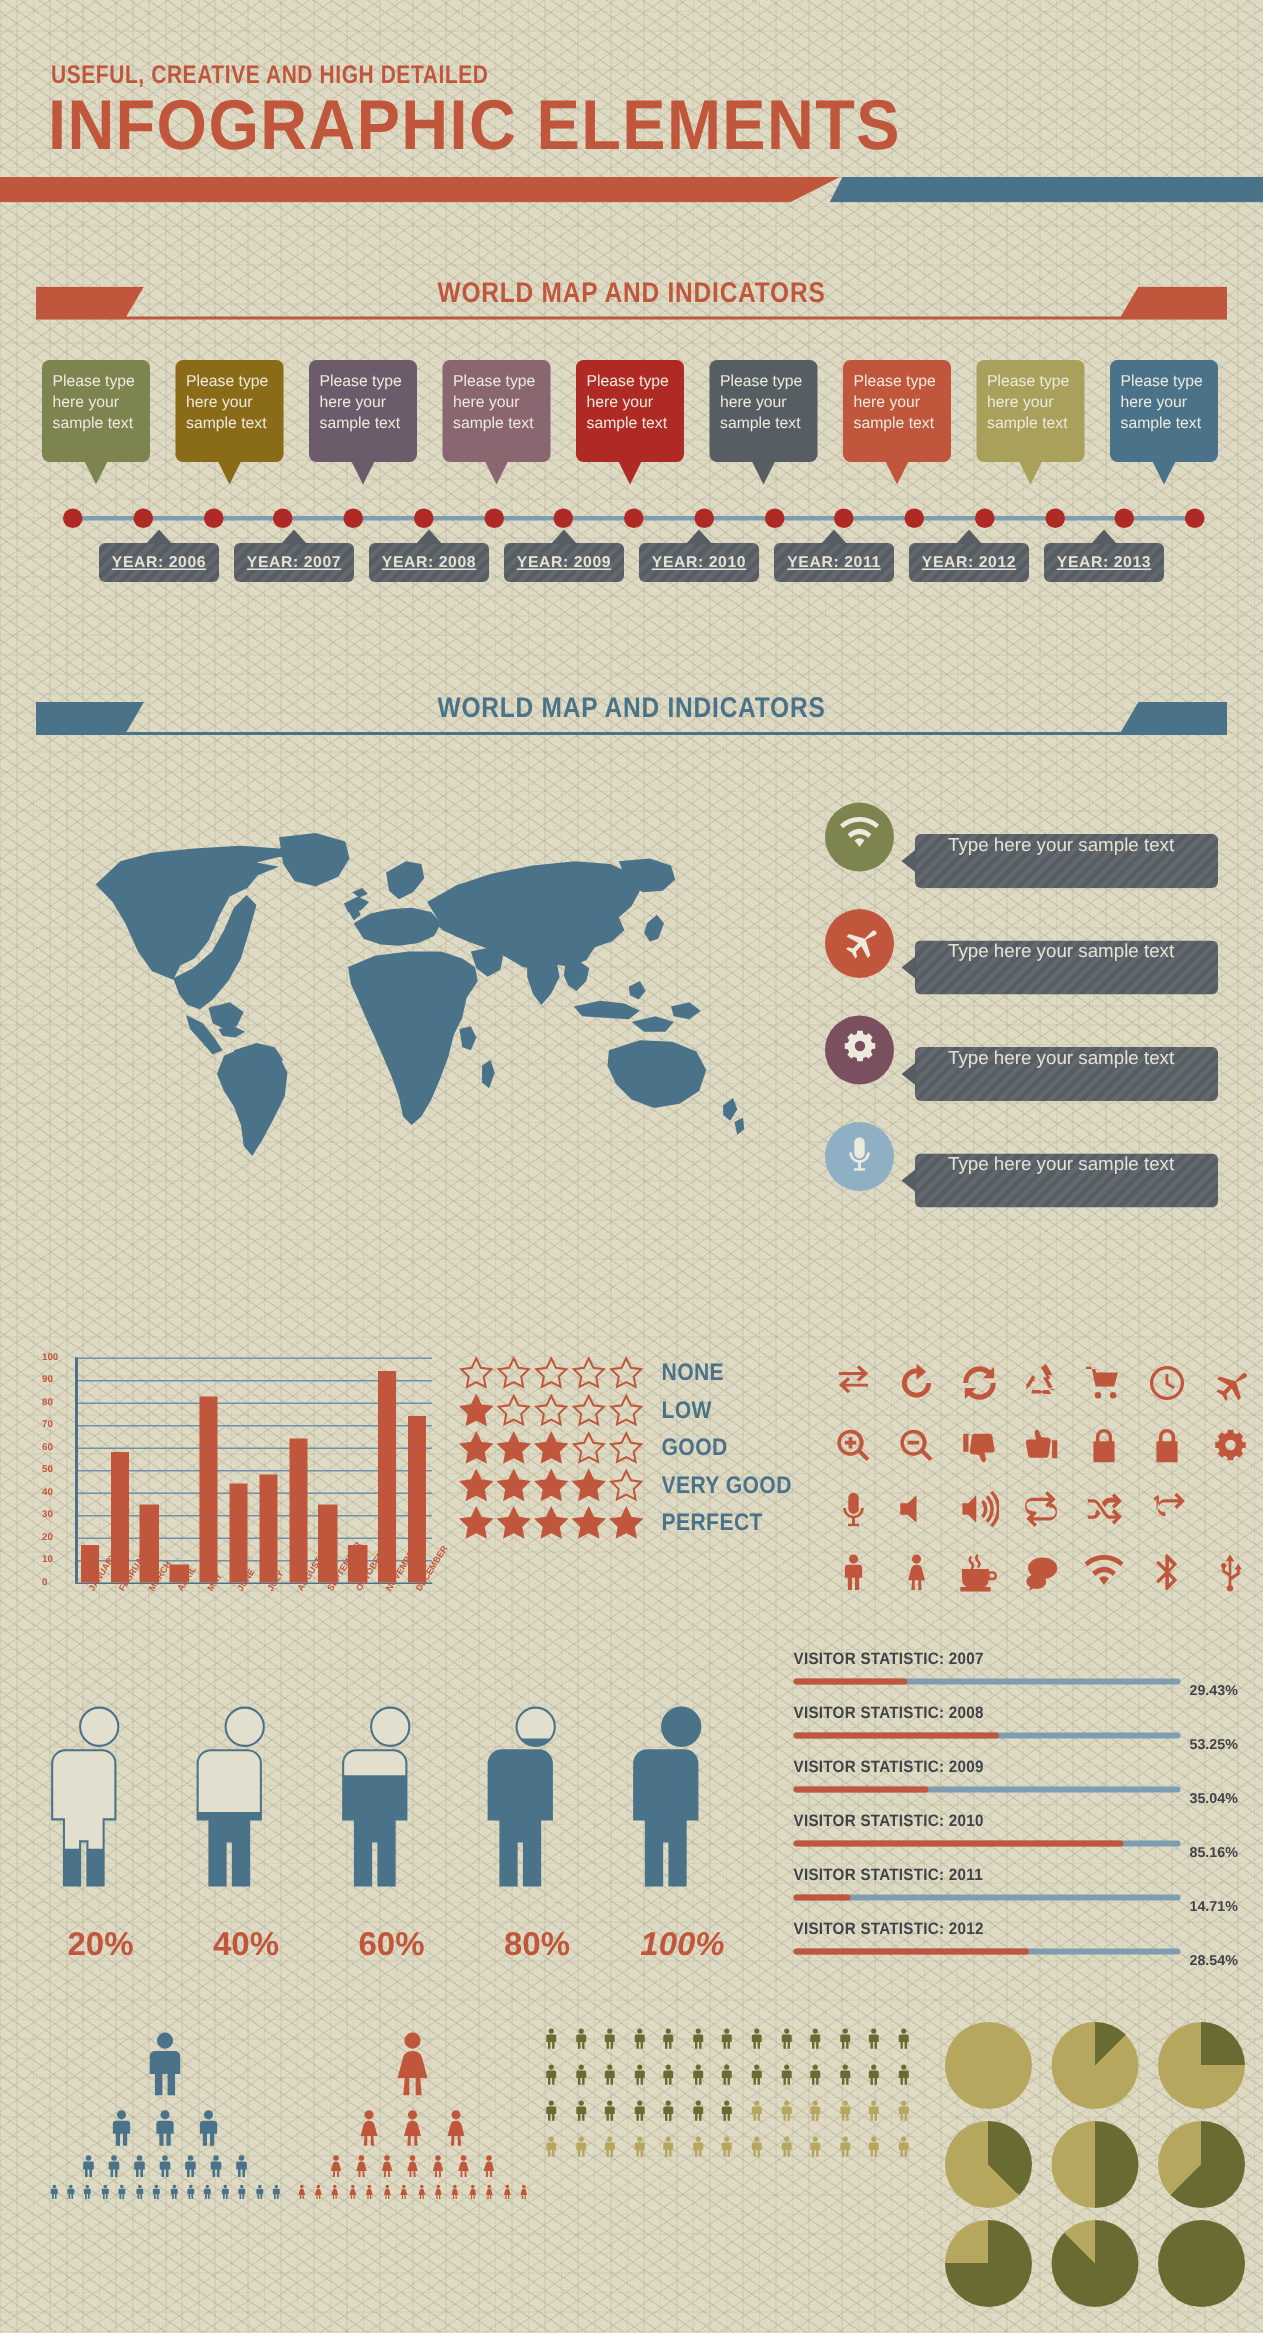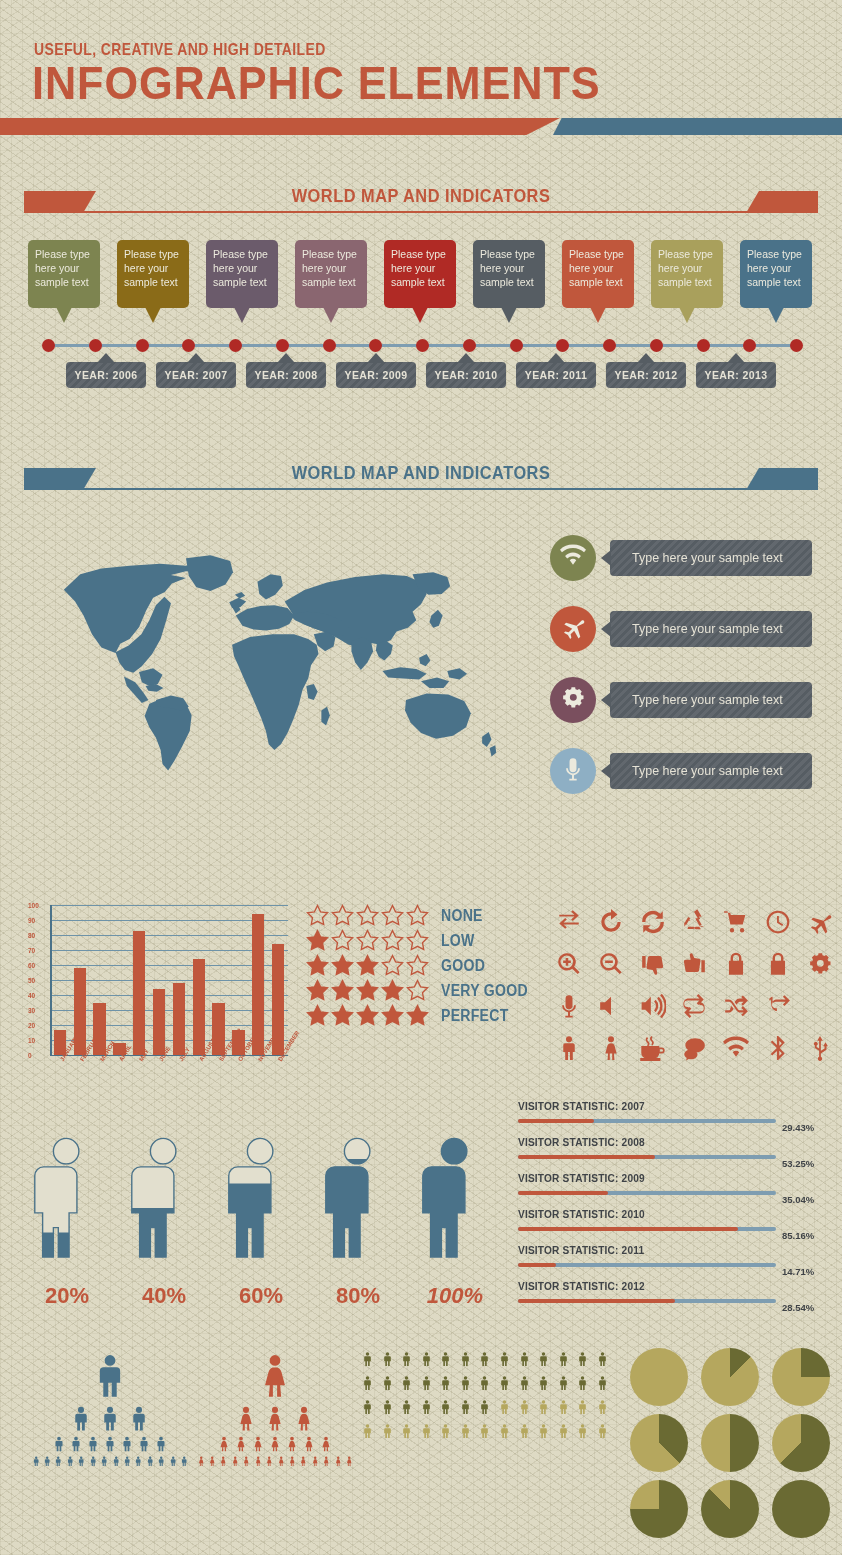--- a/index.html
+++ b/index.html
@@ -59,33 +59,33 @@
   #timeline { position:absolute; left:0; top:240px; width:842px; height:160px; }
   .tt-box { position:absolute; width:72px; height:68px; border-radius:5px; }
   .tt-box .txt { color:#eceadd; font-size:10.5px; line-height:14px; padding:7px 7px 0 7px; }
   .tt-tail { position:absolute; left:28px; top:67px; width:16px; height:16px;
       clip-path: polygon(0 0, 100% 0, 50% 100%); }
   .tl-line { position:absolute; left:45px; top:104px; width:752px; height:3px; background:#7e9db1; }
   .tl-dot { position:absolute; top:99px; width:13px; height:13px; border-radius:50%; background:#b02a25; }
   .yr-tag { position:absolute; top:122px; width:80px; height:26px; border-radius:4px;
      background:#565d63; color:#e6e3d6; font-size:10.5px; font-weight:bold; letter-spacing:.4px;
      display:flex; align-items:center; justify-content:center;
-     background-image: repeating-linear-gradient(-45deg, rgba(255,255,255,.07) 0 3px, transparent 3px 6px); }
+     background-image: repeating-linear-gradient(-45deg, rgba(255,255,255,.07) 0 3px, transparent 3px 6px); text-decoration: underline; }
   .yr-tag::before { content:""; position:absolute; left:31px; top:-9px; width:18px; height:10px;
      background:#565d63; clip-path: polygon(50% 0, 100% 100%, 0 100%); }
 
   
   #worldmap { position:absolute; left:45px; top:525px; width:470px; height:275px; }
   #worldmap svg { width:100%; height:100%; display:block; }
   .callout { position:absolute; height:46px; }
   .callout .circ { position:absolute; left:0; top:0; width:46px; height:46px; border-radius:50%;
      display:flex; align-items:center; justify-content:center; }
   .callout .circ svg { width:26px; height:26px; fill:#eceadd; }
-  .callout .bub { position:absolute; left:60px; top:5px; width:202px; height:36px; border-radius:4px;
-     background:#565d63; color:#e6e3d6; font-size:12.5px; display:flex; align-items:center;
+  .callout .bub { position:absolute; left:60px; top:21px; width:202px; height:36px; border-radius:4px;
+     background:#565d63; color:#e6e3d6; font-size:12.5px; display:flex; 
      padding-left:22px;
      background-image: repeating-linear-gradient(-45deg, rgba(255,255,255,.07) 0 3px, transparent 3px 6px); }
   .callout .bub::before { content:""; position:absolute; left:-9px; top:10px; width:10px; height:16px;
      background:#565d63; clip-path: polygon(0 50%, 100% 0, 100% 100%); }
 
   
   #barchart { position:absolute; left:24px; top:905px; width:270px; height:175px; }
   .bc-ylab { position:absolute; right:100%; margin-right:3px; font-size:6.5px; color:#c0573c;
      transform:translateY(-50%); font-weight:bold; }
   .bc-grid { position:absolute; left:0; right:0; height:1px; background:#6e93a8; }
@@ -108,21 +108,21 @@
 
   
   #people-pct { position:absolute; left:24px; top:1115px; width:480px; height:200px; }
   .pp { position:absolute; top:0; width:86px; height:165px; }
   .pp svg { width:86px; height:165px; }
   .pp .plab { position:absolute; top:168px; width:86px; text-align:center;
      font-size:22px; font-weight:bold; color:#c0573c; }
 
   
   #visitor { position:absolute; left:518px; top:1100px; width:310px; }
-  .vs-row { position:relative; height:36px; }
+  .vs-row { position:relative; height:36px;margin-left:11px; }
   .vs-title { position:absolute; left:0; top:0; font-size:11px; font-weight:bold; color:#3f4347;
      letter-spacing:.2px; transform:scaleX(.92); transform-origin:left center; }
   .vs-track { position:absolute; left:0; top:19px; width:258px; height:4px; background:#7e9db1; border-radius:2px; }
   .vs-fill { position:absolute; left:0; top:0; height:4px; background:#c0573c; border-radius:2px; }
   .vs-pct { position:absolute; left:264px; top:22px; font-size:9.5px; font-weight:bold; color:#3f4347; }
 
   
   .pyr { position:absolute; }
   .pyr-row { display:flex; justify-content:center; align-items:flex-end; }
 

